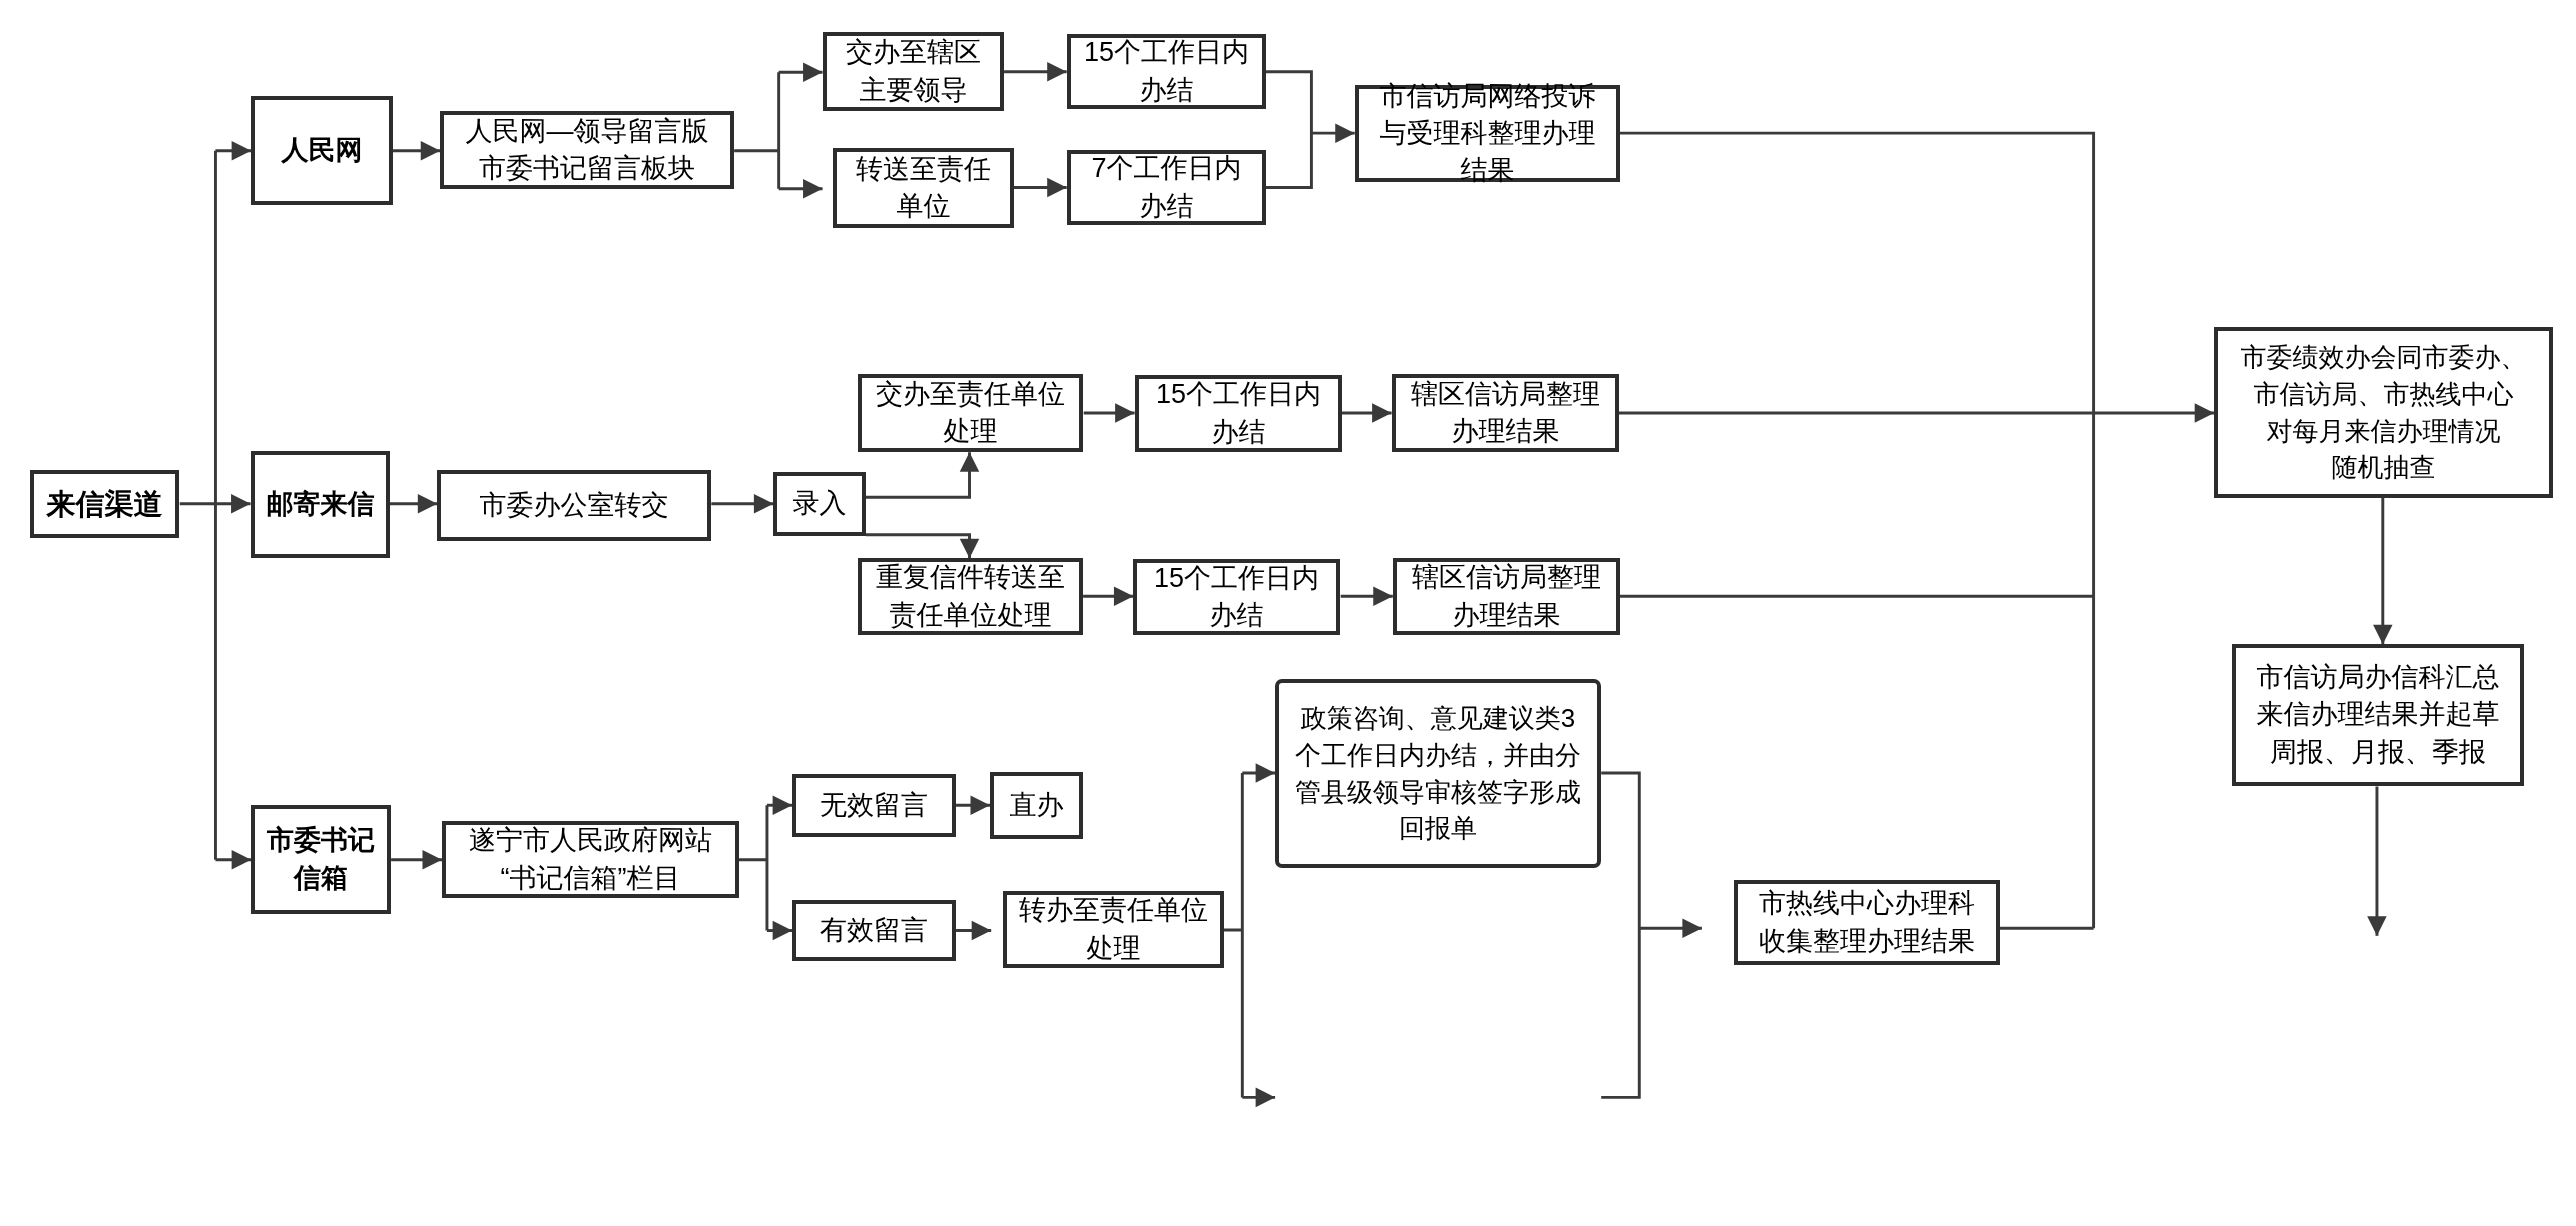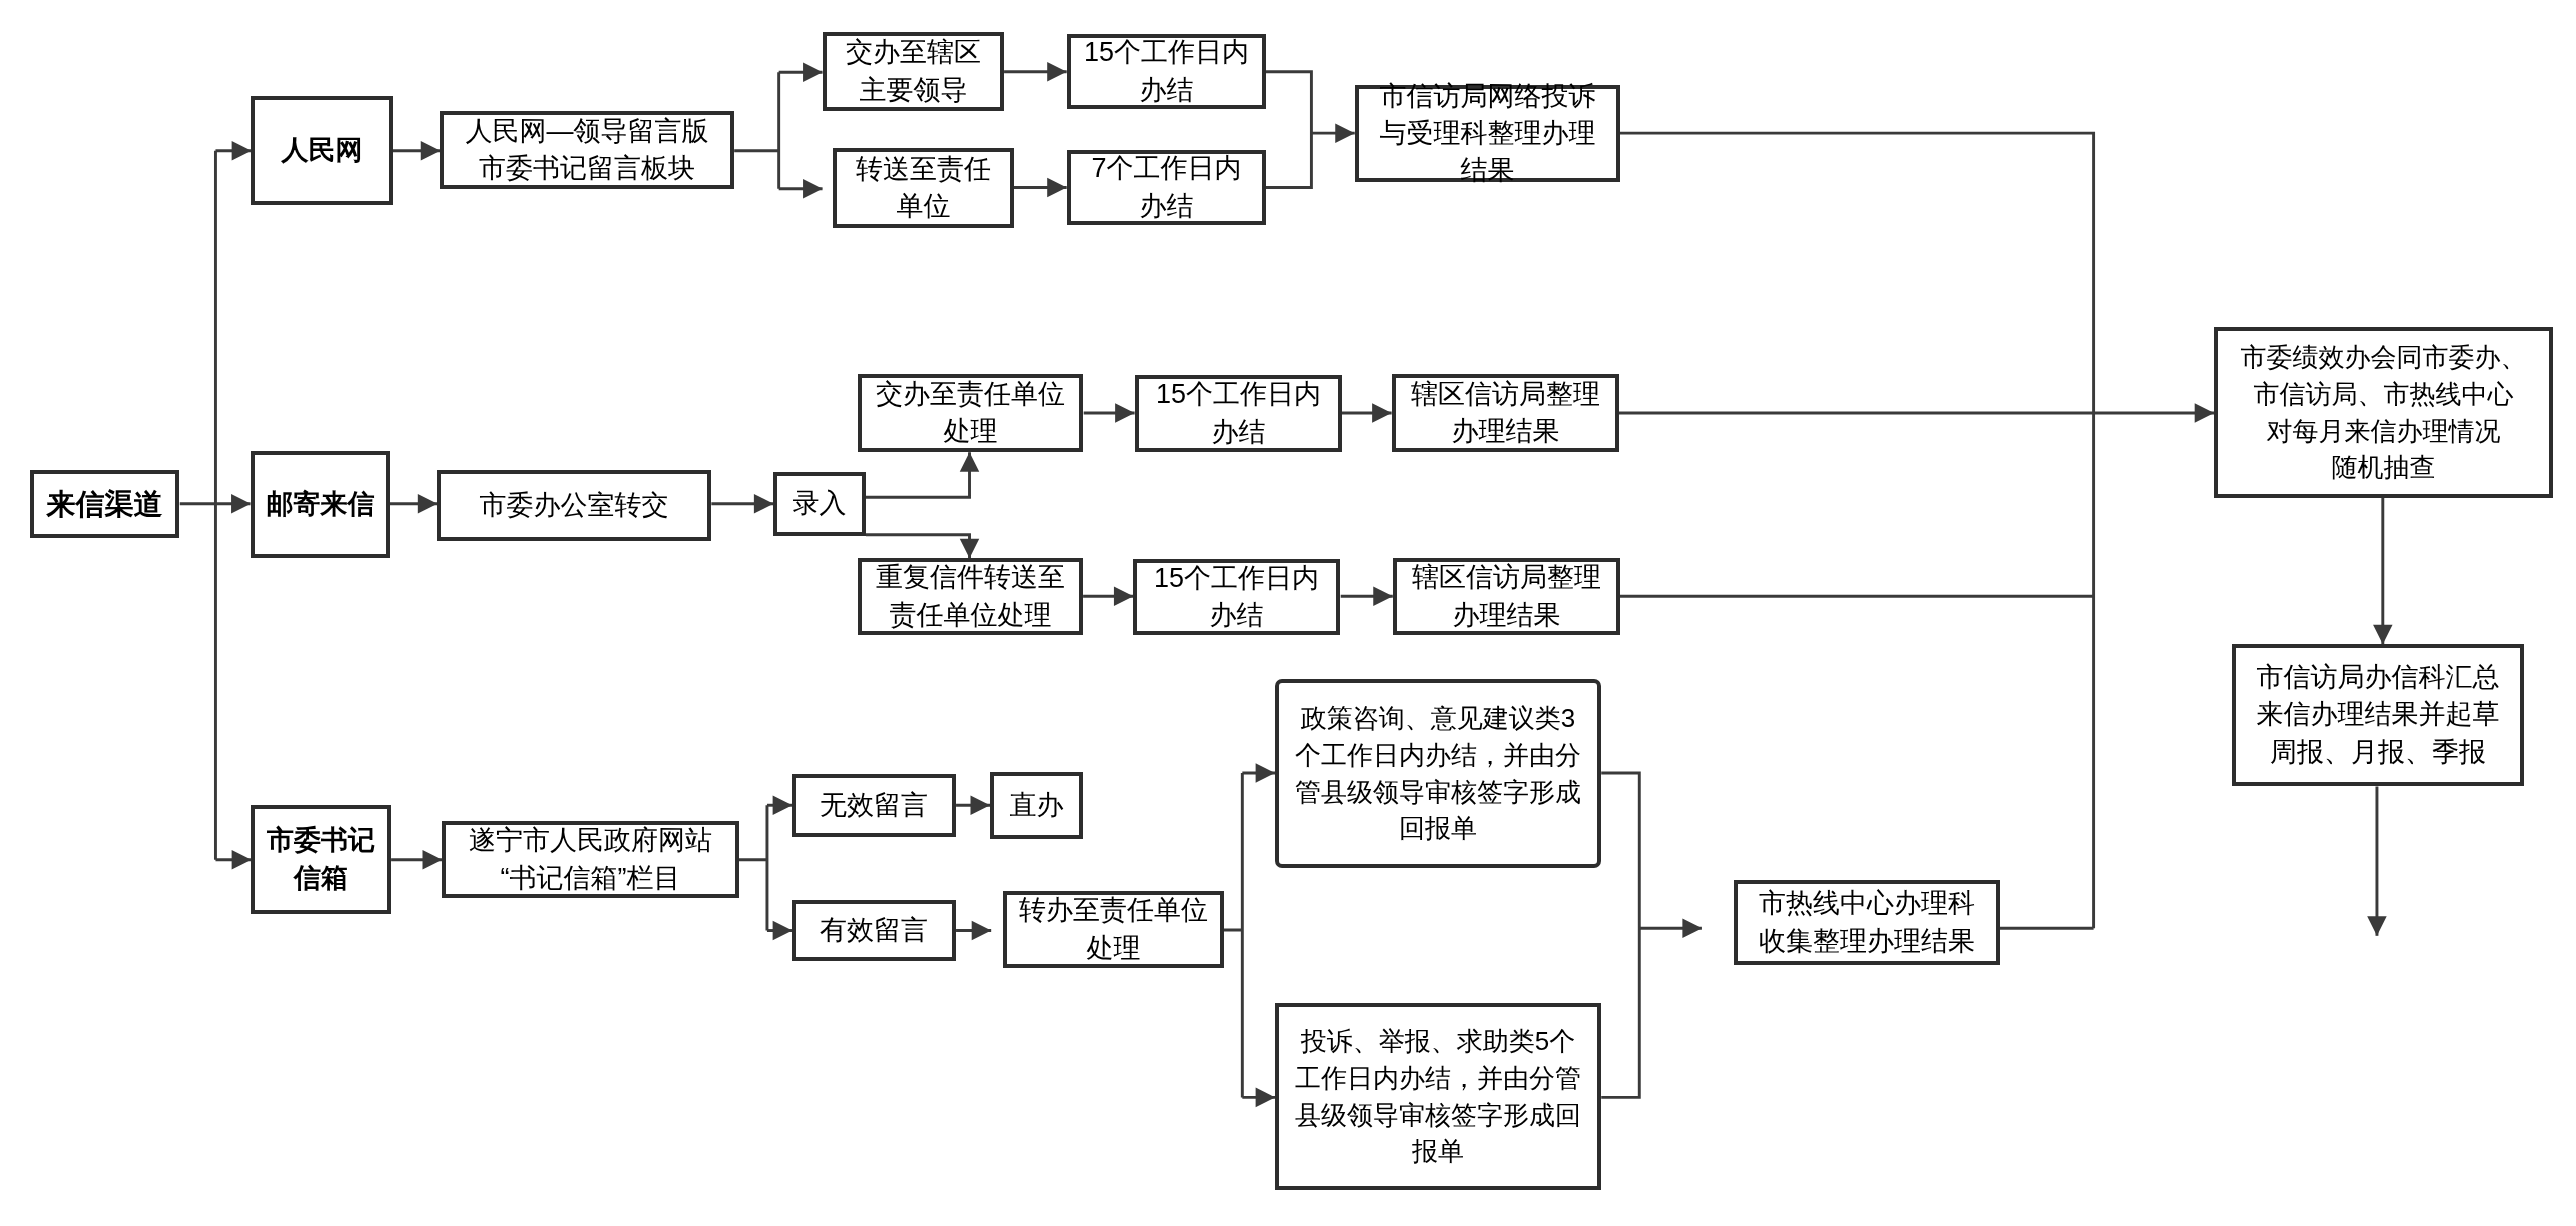--- a/index.html
+++ b/index.html
@@ -127,24 +127,20 @@
 “书记信箱”栏目</div>
   <div class="node" style="left:792px;top:774px;width:164px;height:63px;">无效留言</div>
   <div class="node" style="left:990px;top:772px;width:93px;height:67px;">直办</div>
   <div class="node" style="left:792px;top:900px;width:164px;height:61px;">有效留言</div>
   <div class="node" style="left:991px;top:891px;width:221px;height:77px;margin-left:12px;">转办至责任单位
 处理</div>
   <div class="node small" style="left:1275px;top:679px;width:326px;height:189px;border-radius:7px;">政策咨询、意见建议类3
 个工作日内办结，并由分
 管县级领导审核签字形成
 回报单</div>
-  <div class="node small" style="left:1275px;top:1003px;width:326px;height:187px;">投诉、举报、求助类5个
-工作日内办结，并由分管
-县级领导审核签字形成回
-报单</div>
   <div class="node" style="left:1702px;top:880px;width:266px;height:85px;margin-left:32px;">市热线中心办理科
 收集整理办理结果</div>
 
   <div class="node small" style="left:2214px;top:327px;width:339px;height:171px;">市委绩效办会同市委办、
 市信访局、市热线中心
 对每月来信办理情况
 随机抽查</div>
   <div class="node" style="left:2232px;top:644px;width:292px;height:142px;">市信访局办信科汇总
 来信办理结果并起草
 周报、月报、季报</div>

